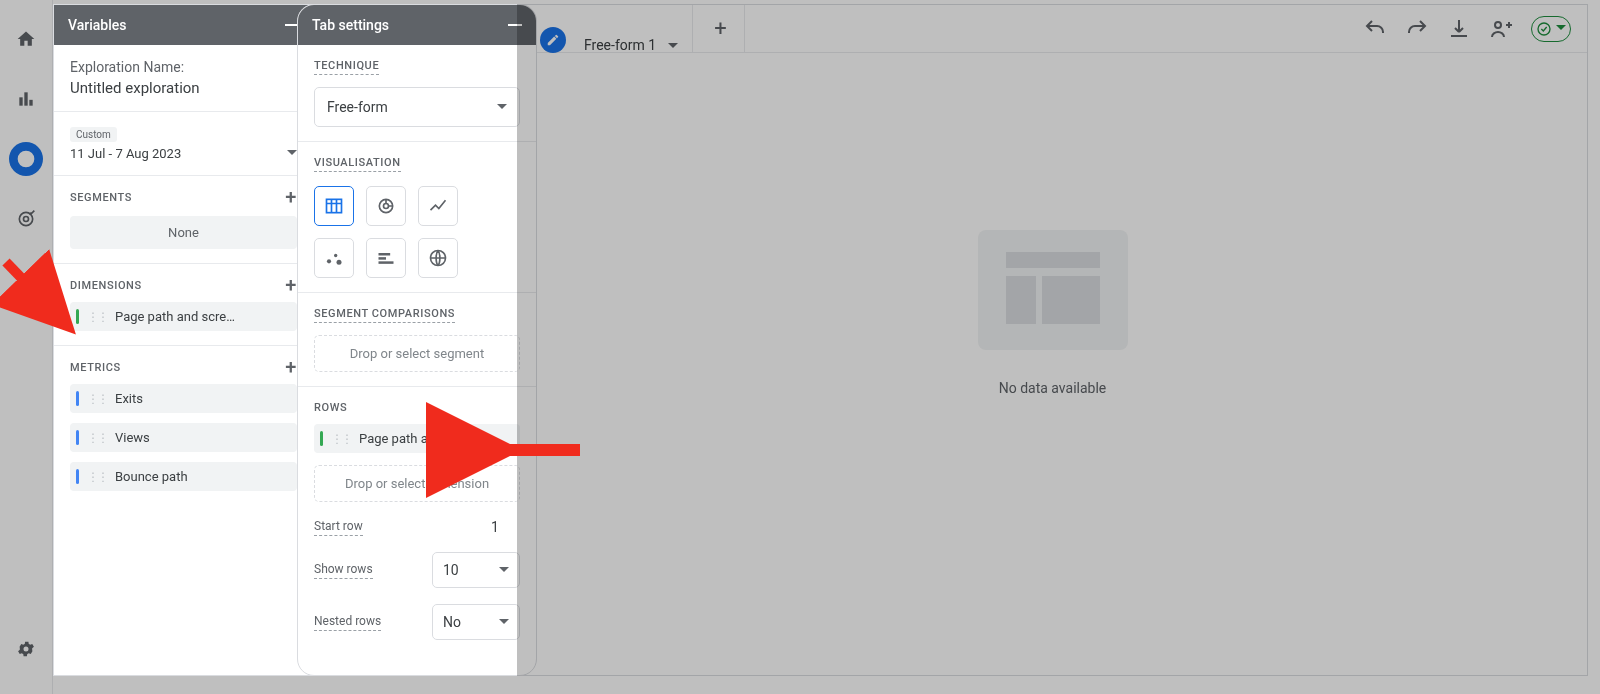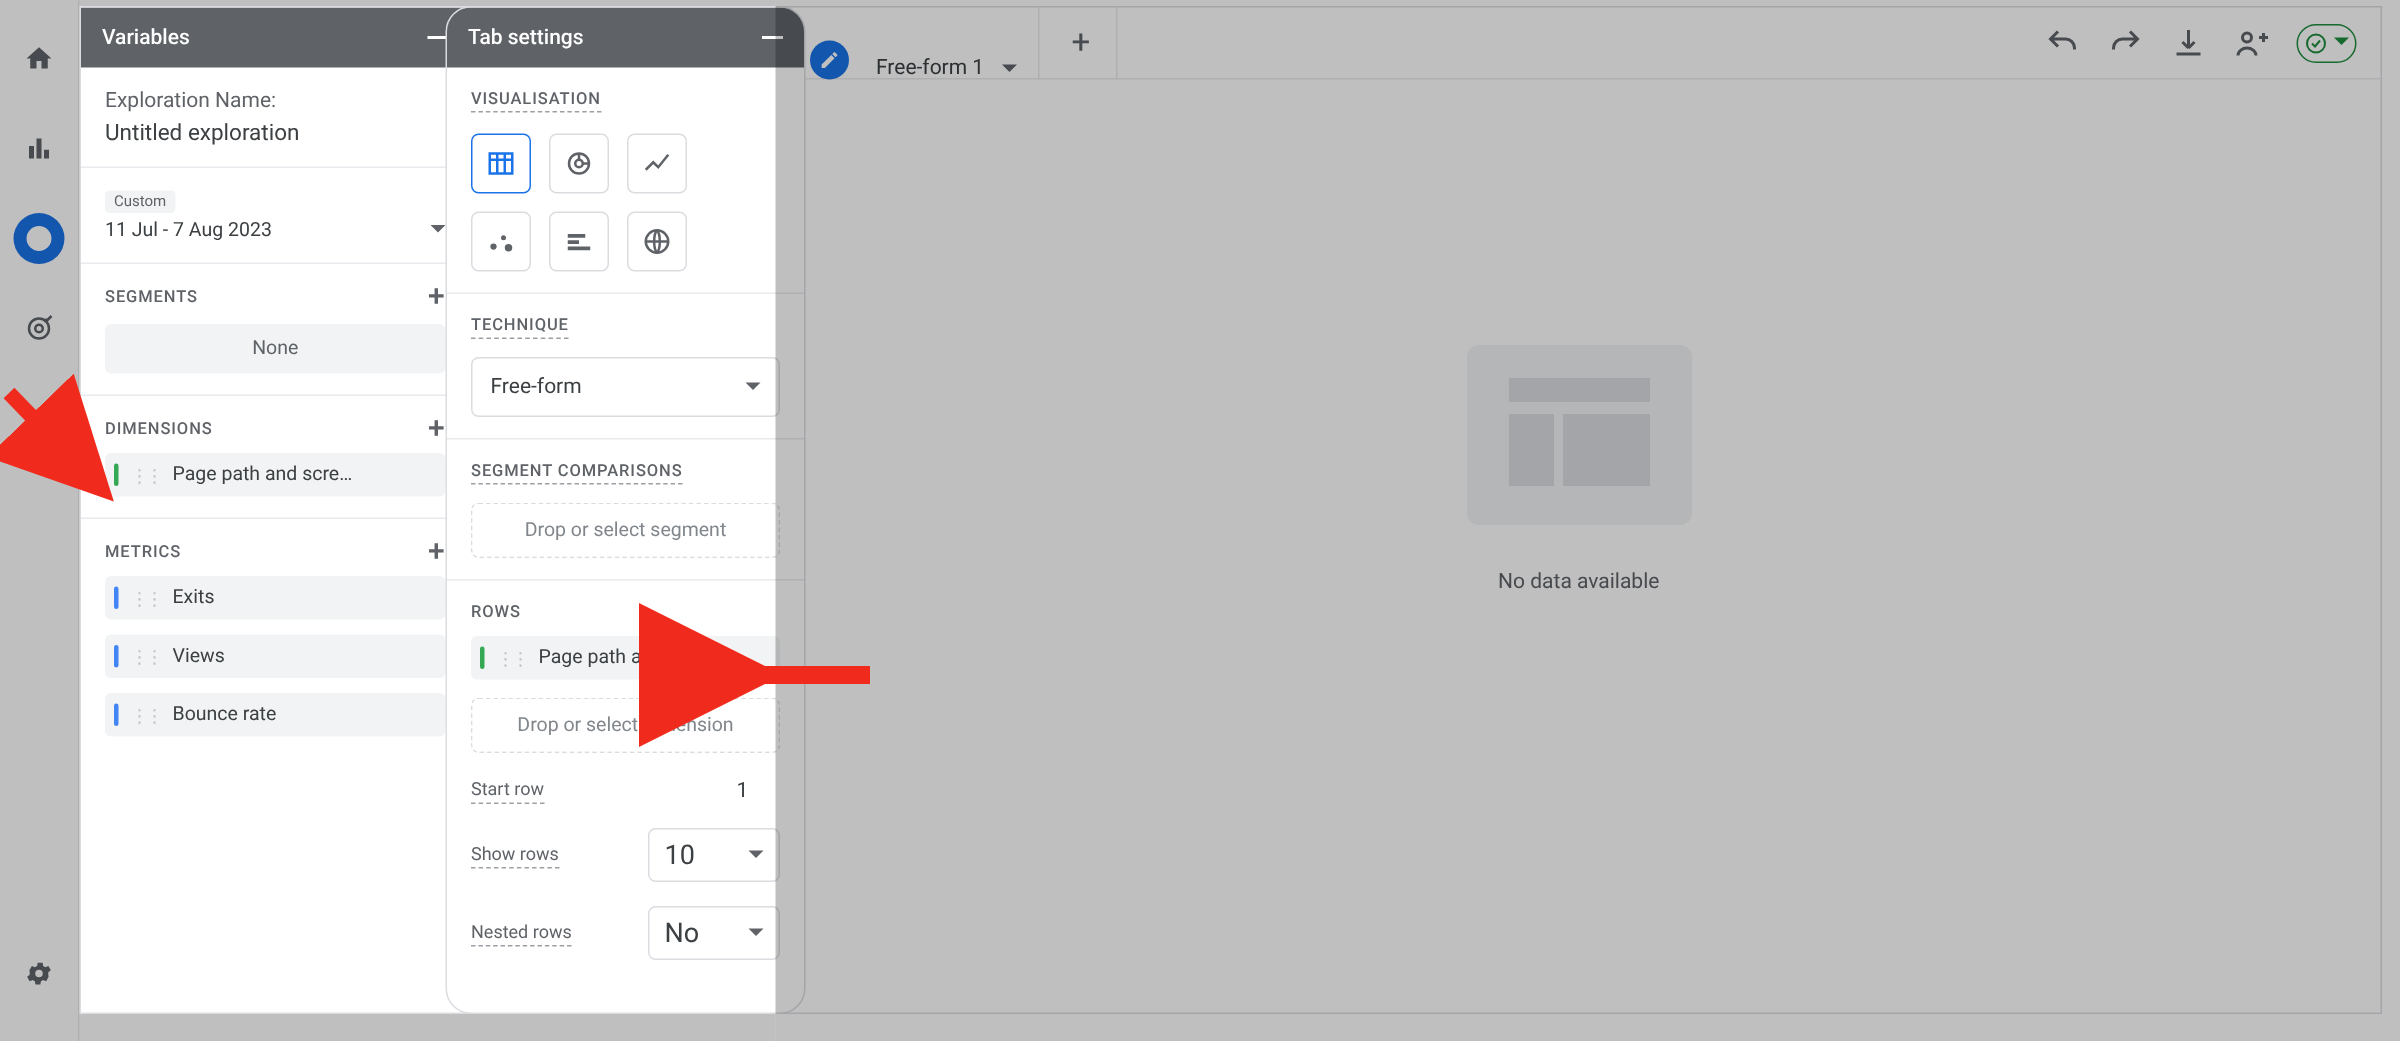--- a/index.html
+++ b/index.html
@@ -70,21 +70,21 @@
   .viz-cell.sel { border-color:var(--blue-600); color:var(--blue-600);}
   .viz-cell svg{ width:20px; height:20px;}
 
   .drop-slot { border:1px dashed var(--grey-300); border-radius:5px; color:var(--grey-600); font-size:13px;
                text-align:center; padding:10px 6px; margin-top:12px; cursor:pointer;}
 
   .kv-row { display:flex; align-items:center; justify-content:space-between; margin-top:16px; gap:12px;}
   .kv-row .lbl { font-size:12px; color:var(--grey-700);text-align:center;}
   .num-input { border:none; font-size:14px; color:var(--grey-800); width:50px; text-align:center;}
   .mini-select { border:1px solid var(--grey-300); border-radius:5px; height:36px; width:88px; display:flex;
-                 align-items:center; justify-content:space-between; padding:0 10px; font-size:18px; cursor:pointer;}
+                 align-items:center; justify-content:space-between; padding:0 10px; font-size:14px; cursor:pointer;}
 
   
   .canvas { position:absolute; left:517px; top:4px; right:12px; bottom:18px; background:#fff; border:1px solid var(--grey-300);}
   .tabs-bar { height:48px; display:flex; align-items:center; border-bottom:1px solid var(--grey-200); padding:0 8px; gap:4px;}
   .edit-badge { width:26px; height:26px; border-radius:50%; background:var(--blue-600); display:flex; align-items:center;
                 justify-content:center; margin-right:6px;}
   .edit-badge svg{ width:14px; height:14px; fill:#fff;}
   .tab-chip { display:flex; align-items:flex-end; gap:12px; padding:0 14px; height:48px; border-right:1px solid var(--grey-200);
               font-size:14px; color:var(--grey-800);}
   .add-tab { width:48px; height:48px; display:flex; align-items:center; justify-content:center; border-right:1px solid var(--grey-200);
@@ -188,32 +188,41 @@
         <span class="txt">Exits</span>
       </div>
       <div class="chip blue">
         <span class="bar"></span>
           <span class="grip">⋮⋮</span>
         <span class="txt">Views</span>
       </div>
       <div class="chip blue">
         <span class="bar"></span>
           <span class="grip">⋮⋮</span>
-        <span class="txt">Bounce rate</span>
+        <span class="txt">Bounce path</span>
       </div>
     </div>
   </div>
 </div>
 
 <div class="panel tabset">
   <div class="panel-head">
     <span>Tab settings</span>
     <span class="minus"></span>
   </div>
   <div class="panel-body">
+    <div class="section">
+      <div class="sec-title">
+          <span class="dashed-under">TECHNIQUE</span>
+        </div>
+      <div class="select-box">
+        <span>Free-form</span>
+        <span class="caret"></span>
+      </div>
+    </div>
     <div class="section">
       <div class="sec-title">
           <span class="dashed-under">VISUALISATION</span>
         </div>
       <div class="viz-grid">
         <div class="viz-cell sel">
             <svg viewBox="0 0 24 24" fill="none" stroke="currentColor" stroke-width="2">
               <rect x="3" y="4" width="18" height="16"></rect>
               <path d="M3 9h18M9 4v16M15 4v16"></path>
             </svg>
@@ -243,29 +252,20 @@
               <rect x="3" y="11" width="9" height="3"></rect>
               <rect x="3" y="16" width="18" height="3"></rect>
             </svg>
           </div>
         <div class="viz-cell">
             <svg viewBox="0 0 24 24" fill="none" stroke="currentColor" stroke-width="2">
               <circle cx="12" cy="12" r="9"></circle>
               <path d="M3 12h18M12 3c3 3 3 15 0 18M12 3c-3 3-3 15 0 18"></path>
             </svg>
           </div>
-      </div>
-    </div>
-    <div class="section">
-      <div class="sec-title">
-          <span class="dashed-under">TECHNIQUE</span>
-        </div>
-      <div class="select-box">
-        <span>Free-form</span>
-        <span class="caret"></span>
       </div>
     </div>
     <div class="section">
       <div class="sec-title">
           <span class="dashed-under">SEGMENT COMPARISONS</span>
         </div>
       <div class="drop-slot">Drop or select segment</div>
     </div>
     <div class="section noborder">
       <div class="sec-title">

